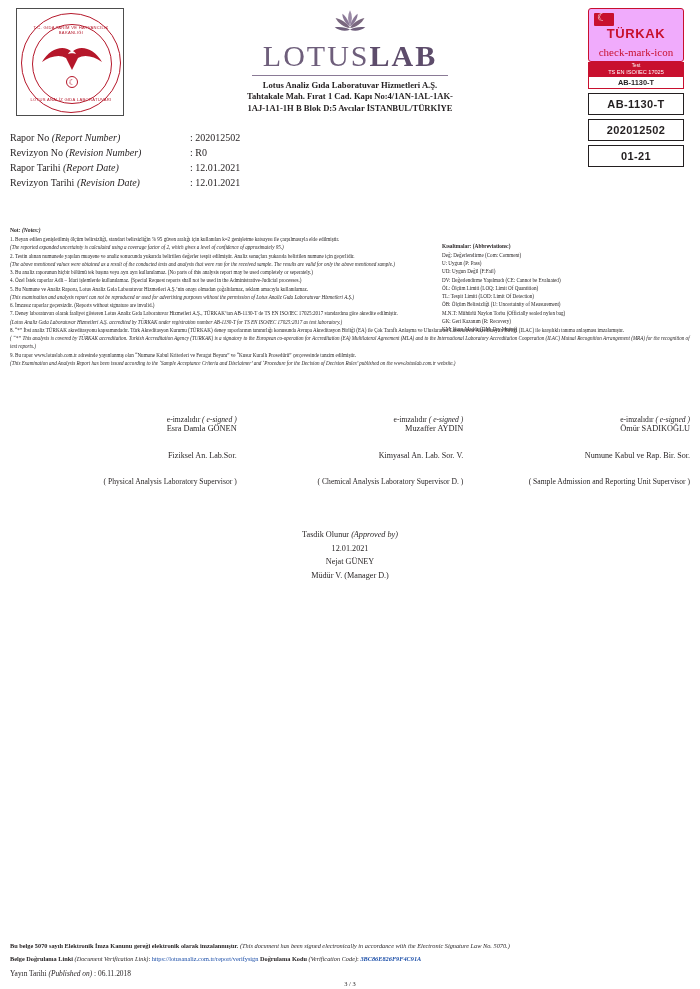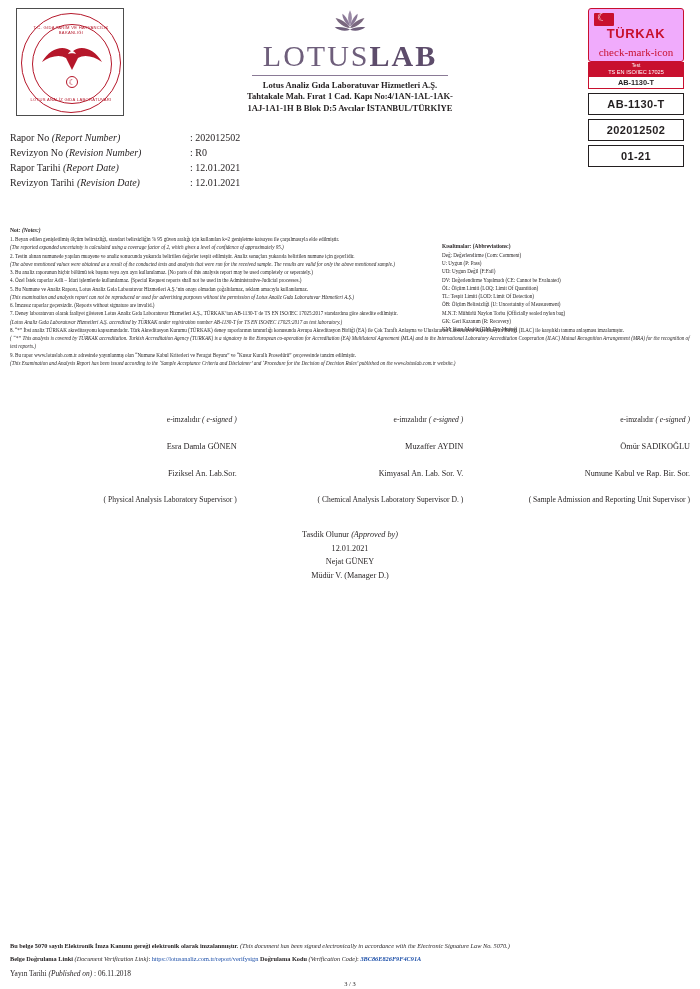--- a/index.html
+++ b/index.html
@@ -221,21 +221,21 @@
   .signs {
     position: absolute;
     left: 10px; right: 10px;
     top: 415px;
     display: flex;
     text-align: right;
     font-size: 8px;
   }
   .sign-col { flex: 1; }
   .sign-col .esig { font-size: 7.6px; }
-  .sign-col .name { margin-top: 18px; font-size: 8.3px; }
+  .sign-col .name { font-size: 8.3px; }
   .sign-col .role { margin-top: 18px; font-size: 8.1px; }
   .sign-col .role-en { margin-top: 17px; font-size: 7.6px; }
 
   .approve {
     position: absolute;
     left: 0; right: 0;
     top: 528px;
     text-align: center;
     font-size: 8.2px;
     line-height: 1.65;

